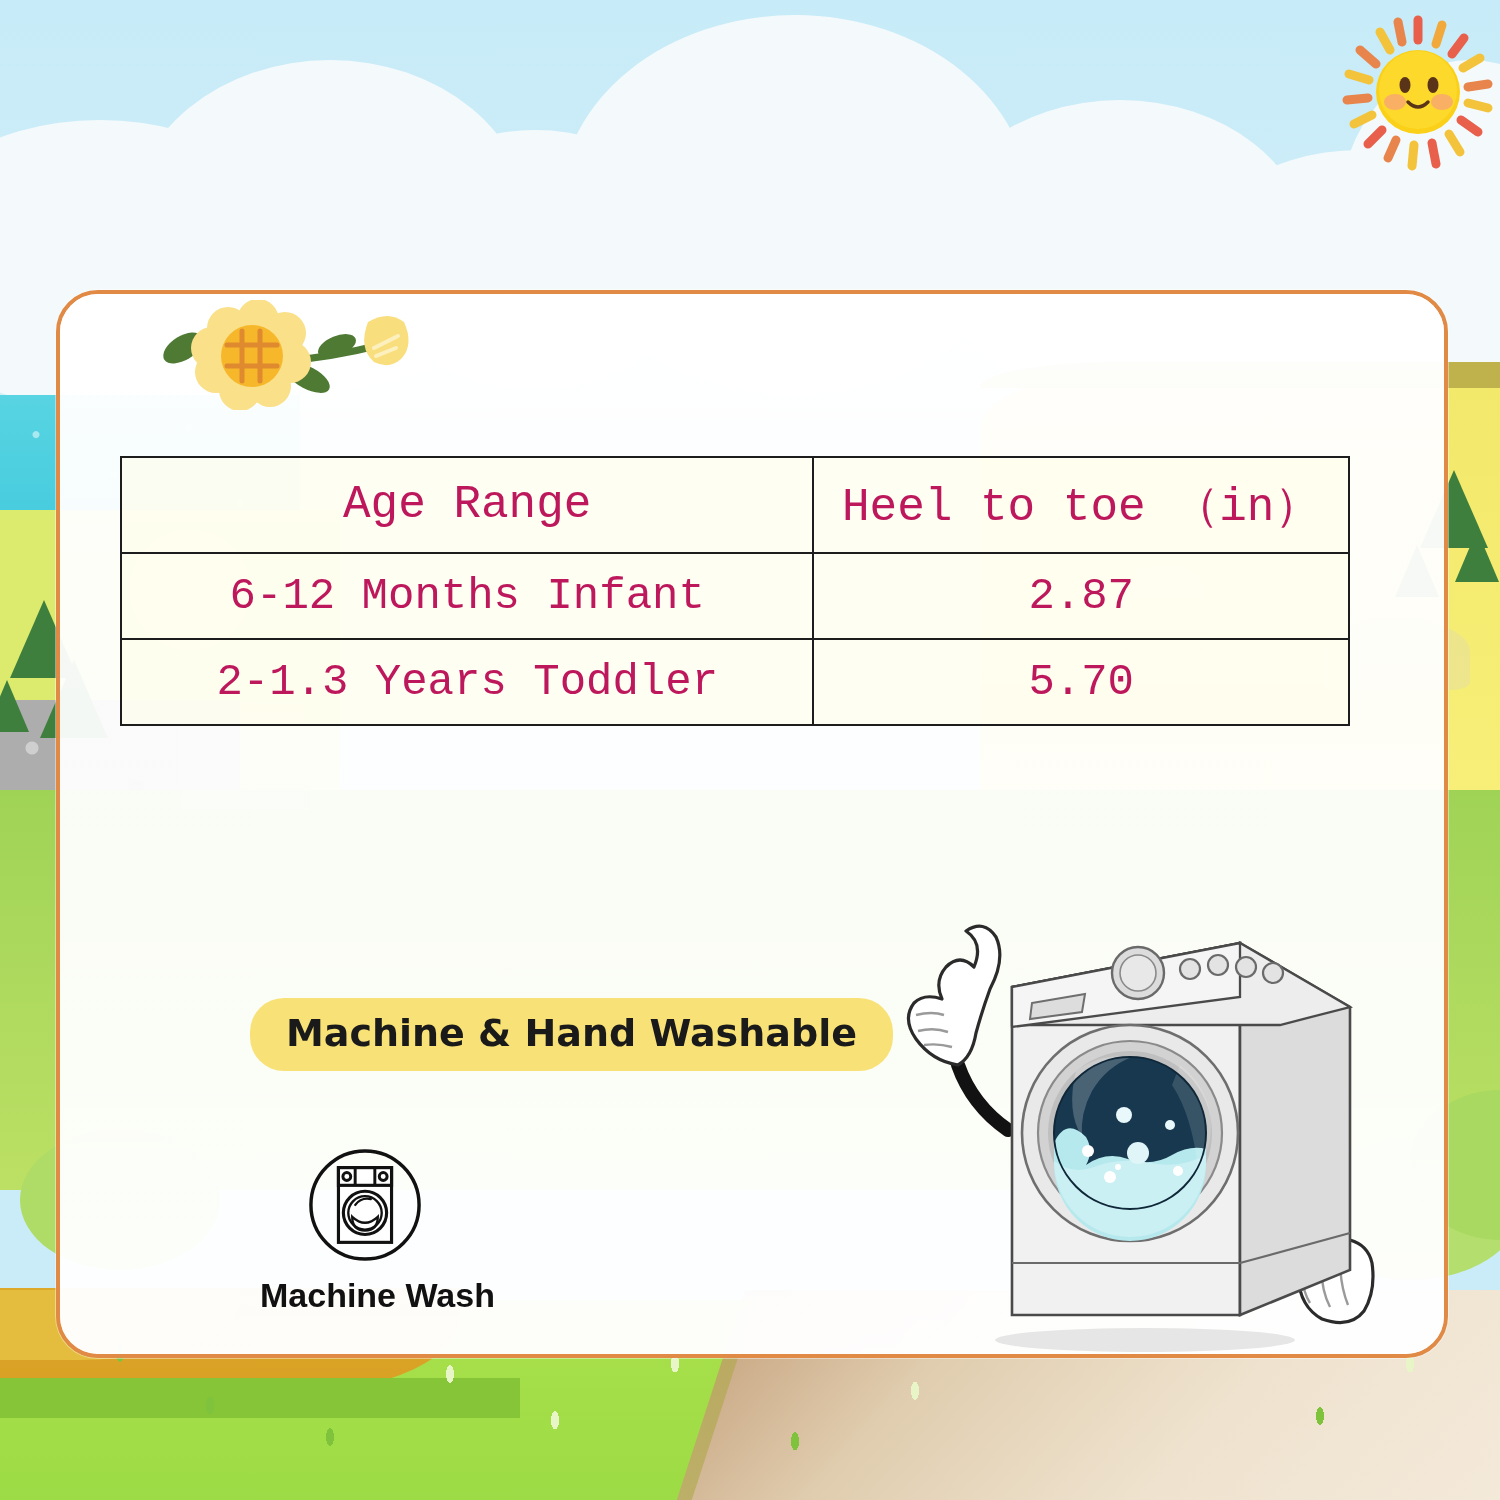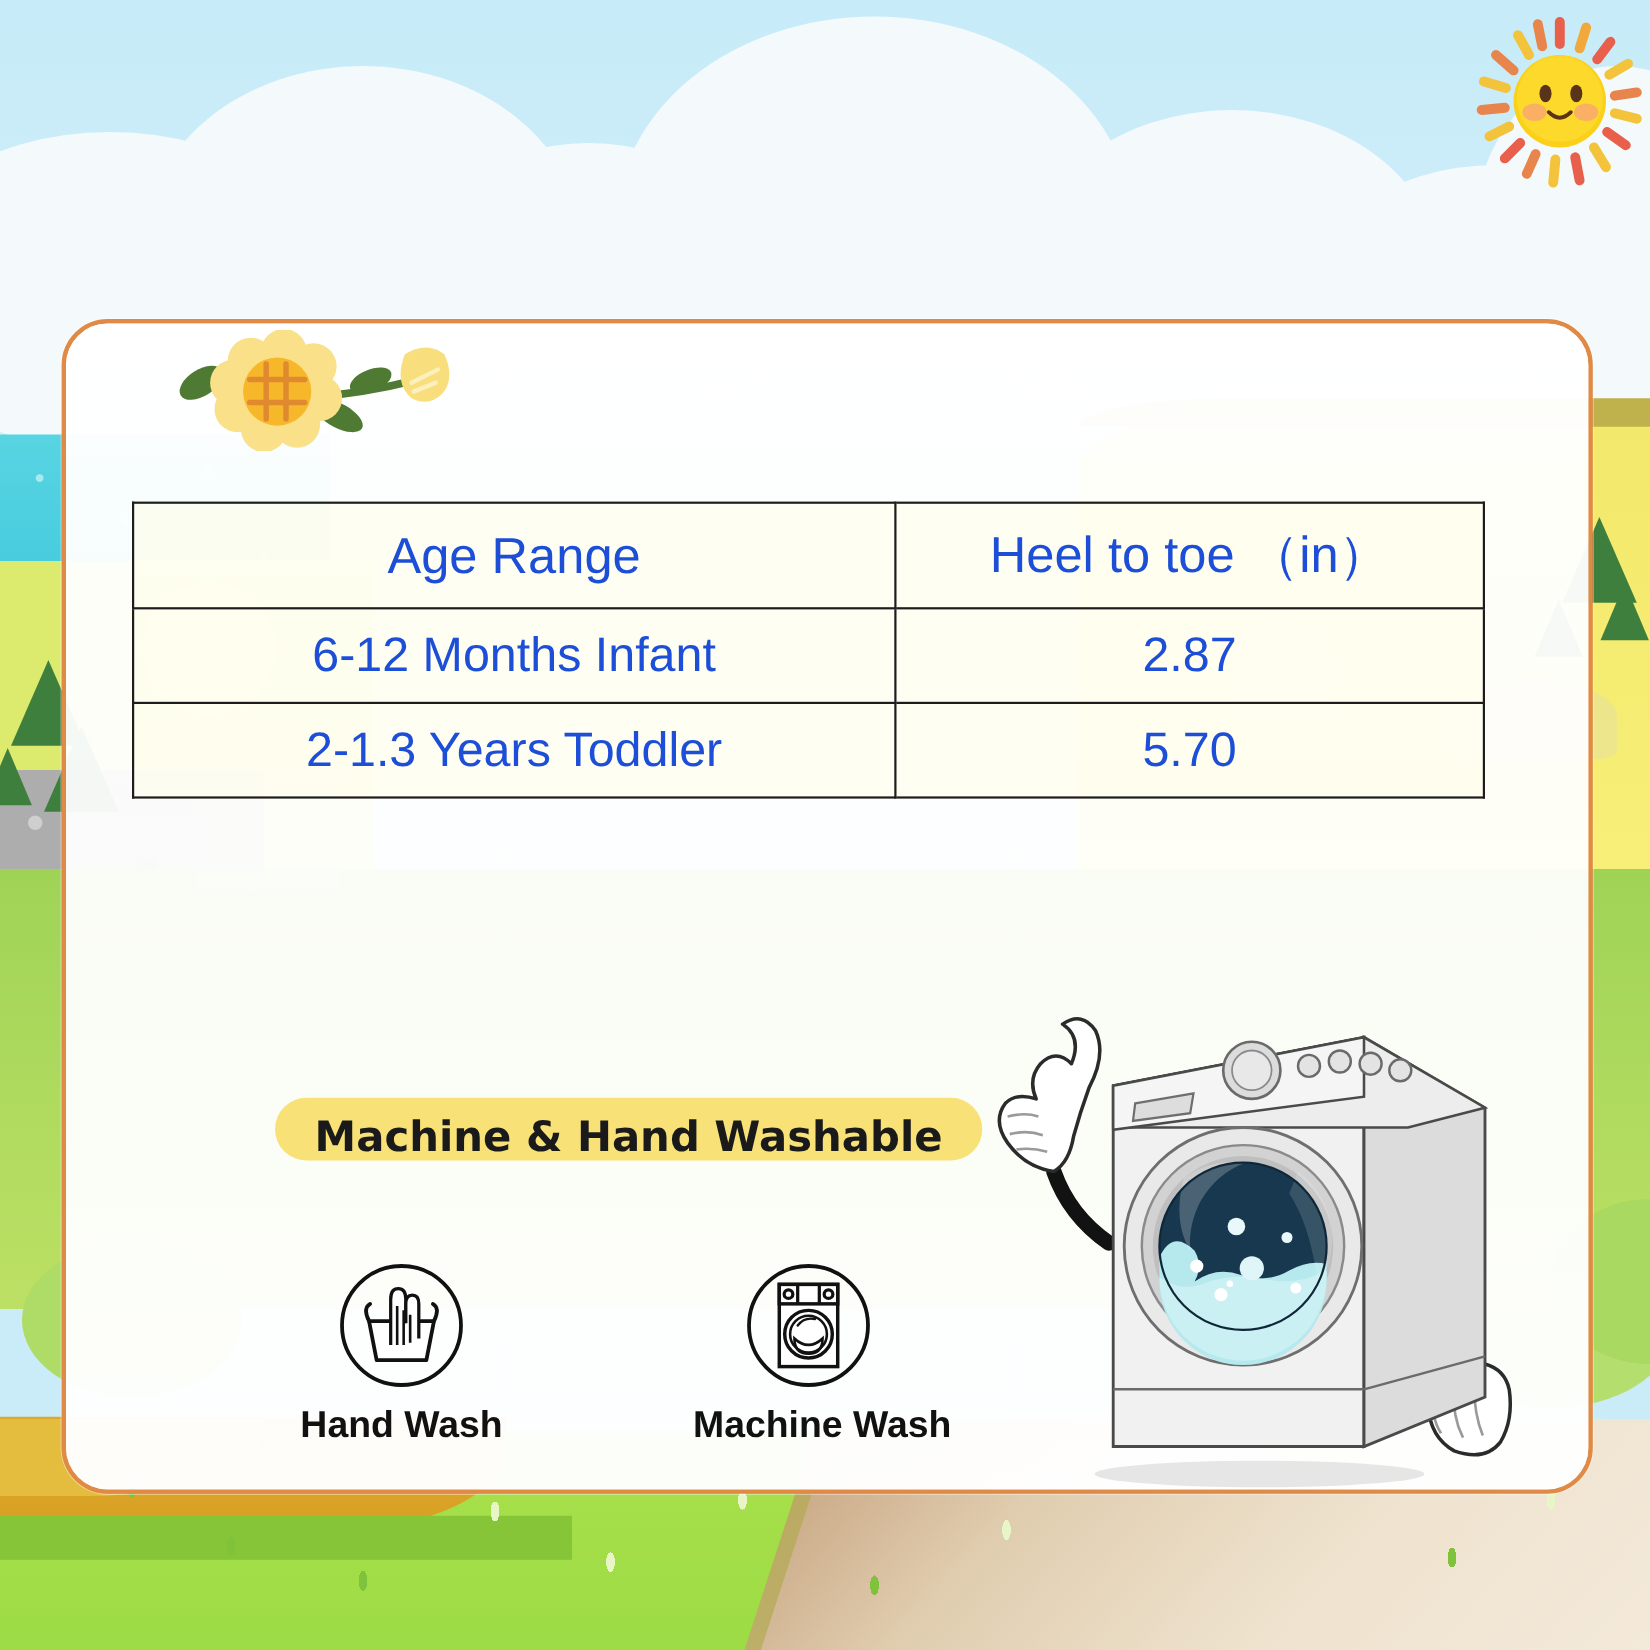--- a/index.html
+++ b/index.html
@@ -230,36 +230,36 @@
     position: absolute;
     left: 60px; top: 162px;
     width: 1230px;
     border-collapse: collapse;
     z-index: 3;
     background: rgba(255,253,232,0.55);
   }
   .size-table td {
     border: 2px solid #1d1d1d;
     text-align: center;
-    font-family: Liberation Sans, sans-serif;
+    font-family: Liberation Mono, monospace;
     font-size: 44px;
-    color: #1d4ed8;
+    color: #be185d;
     height: 86px;
     padding: 0;
     white-space: nowrap;
   }
   .size-table tr:first-child td { height: 96px; font-size: 46px; }
   .size-table .col-age   { width: 694px; }
   .size-table .col-heel  { width: 536px; }
 
   
   .wash-badge {
     position: absolute;
     left: 190px; top: 704px;
-    padding: 13px 36px 0;
+    padding: 13px 36px 16px;
     background: #F8E277;
     border-radius: 34px;
     font-family: "DejaVu Sans", sans-serif;
     font-size: 38px;
     font-weight: bold;
     color: #1a1a1a;
     z-index: 3;
     white-space: nowrap;
   }
 
@@ -414,36 +414,20 @@
           <td>2-1.3  Years Toddler</td>
           <td>5.70</td>
         </tr>
       </tbody>
     </table>
 
     <div class="wash-badge">Machine &amp; Hand Washable</div>
 
     <div class="wash-icons">
 
-      <div class="wash-item">
-        <div class="glyph">
-          <svg viewBox="0 0 120 120" width="118" height="118">
-            <circle cx="60" cy="60" r="55" fill="none" stroke="#111" stroke-width="3.5"></circle>
-            <path d="M30 56 L90 56 L83 92 L37 92 Z" fill="#fff" stroke="#111" stroke-width="3.5" stroke-linejoin="round"></path>
-            <path d="M30 56 Q24 44 31 40" fill="none" stroke="#111" stroke-width="3.5" stroke-linecap="round"></path>
-            <path d="M90 56 Q96 44 89 40" fill="none" stroke="#111" stroke-width="3.5" stroke-linecap="round"></path>
-            <path d="M50 78 L50 36 Q50 26 57 26 Q64 26 64 36 L64 58" fill="#fff" stroke="#111" stroke-width="3"></path>
-            <path d="M64 58 L64 40 Q64 32 70 32 Q76 32 76 40 L76 72" fill="#fff" stroke="#111" stroke-width="3"></path>
-            <line x1="56" y1="42" x2="56" y2="78" stroke="#111" stroke-width="2.4"></line>
-            <line x1="62" y1="46" x2="62" y2="78" stroke="#111" stroke-width="2.4"></line>
-            <line x1="68" y1="50" x2="68" y2="76" stroke="#111" stroke-width="2.4"></line>
-          </svg>
-        </div>
-        <div class="lbl">Hand Wash</div>
-      </div>
 
       <div class="wash-item">
         <div class="glyph">
           <svg viewBox="0 0 120 120" width="118" height="118">
             <circle cx="60" cy="60" r="55" fill="none" stroke="#111" stroke-width="3.5"></circle>
             <rect x="33" y="22" width="54" height="76" fill="#fff" stroke="#111" stroke-width="3.2"></rect>
             <rect x="33" y="22" width="54" height="18" fill="#fff" stroke="#111" stroke-width="3.2"></rect>
             <line x1="50" y1="22" x2="50" y2="40" stroke="#111" stroke-width="3"></line>
             <line x1="70" y1="22" x2="70" y2="40" stroke="#111" stroke-width="3"></line>
             <circle cx="41.5" cy="31" r="4" fill="none" stroke="#111" stroke-width="3"></circle>

